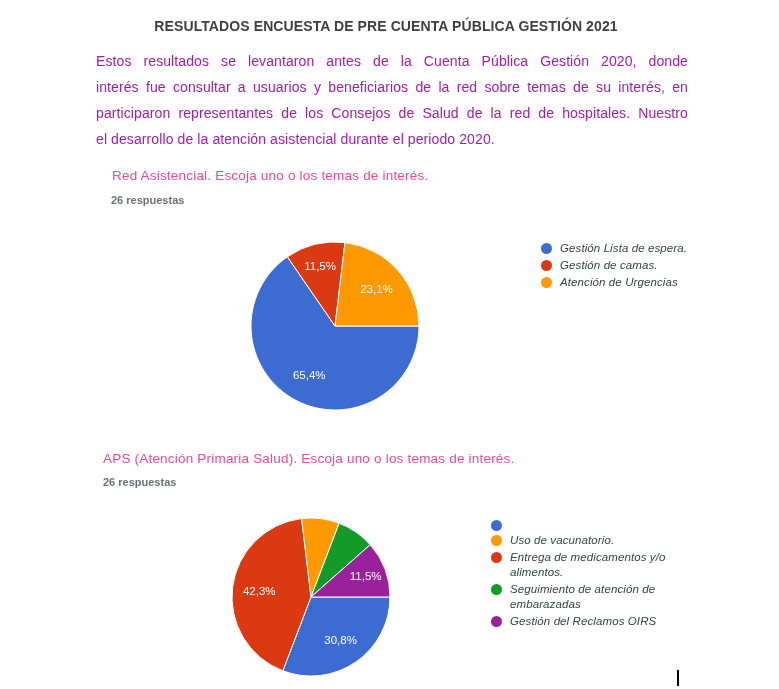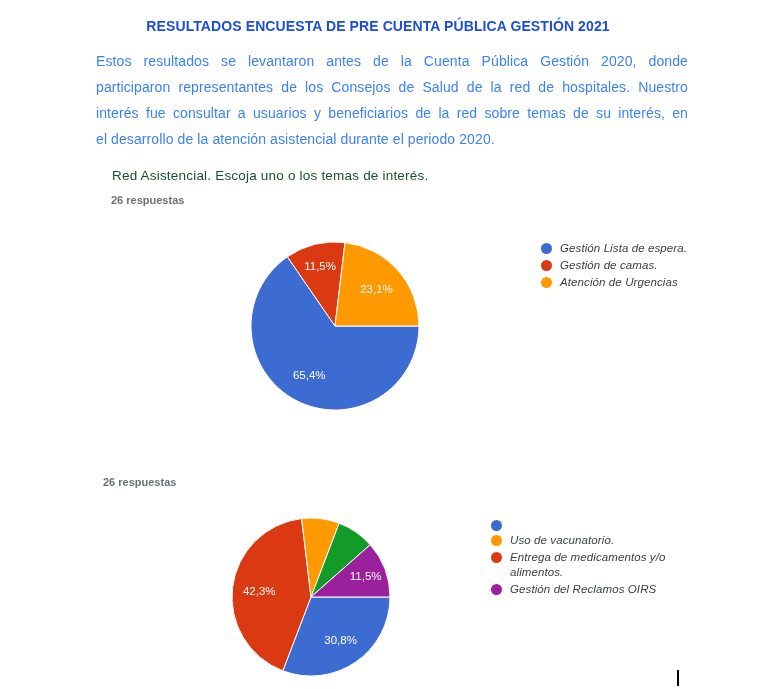--- a/index.html
+++ b/index.html
@@ -2,31 +2,31 @@
 <html><head>
 <meta charset="utf-8">
 <style>
   * { margin:0; padding:0; box-sizing:border-box; }
   html,body { background:#fff; }
   .page {
     position:relative; width:779px; height:689px; background:#ffffff;
     font-family:"Liberation Sans","DejaVu Sans",sans-serif; overflow:hidden;
   }
   .doc-title {
-    position:absolute; top:18px; left:8px; width:740px; text-align:center;
-    font-size:14px; font-weight:bold; color:#1d4ed8; letter-spacing:0.1px;
+    position:absolute; top:18px; left:16px; width:740px; text-align:center;
+    font-size:14px; font-weight:bold; color:#404040; letter-spacing:0.1px;
   }
   .para {
     position:absolute; top:48px; left:96px; width:592px;
-    font-size:14px; line-height:26px; color:#3b82f6; letter-spacing:0.1px;
+    font-size:14px; line-height:26px; color:#a21caf; letter-spacing:0.1px;
   }
   .jline { display:block; text-align:justify; text-align-last:justify; }
   .jline.last { text-align-last:left; }
 
-  .q   { position:absolute; font-size:13.5px; color:#14532d; letter-spacing:0.2px; }
+  .q   { position:absolute; font-size:13.5px; color:#ec4899; letter-spacing:0.2px; }
   .resp{ position:absolute; font-size:11px;   color:#6d7175;font-weight:bold; }
   #q0   { left:112px; top:168px; }
   #r0   { left:111px; top:194px; }
   #q1   { left:103px; top:451px; }
   #r1   { left:103px; top:476px; }
 
   .pie { position:absolute; }
   #pie0 { left:250px; top:241px; width:170px; height:170px; }
   #pie1 { left:231px; top:517px; width:160px; height:160px; }
   .pie svg { display:block; width:100%; height:100%; }
@@ -46,22 +46,22 @@
 </style>
 </head>
 <body>
 
 <div class="page">
 
   <div class="doc-title">RESULTADOS ENCUESTA DE PRE CUENTA PÚBLICA GESTIÓN 2021</div>
 
   <div class="para">
       <span class="jline">Estos resultados se levantaron antes de la Cuenta Pública Gestión 2020, donde</span>
+      <span class="jline">interés fue consultar a usuarios y beneficiarios de la red sobre temas de su interés, en</span>
       <span class="jline">participaron representantes de los Consejos de Salud de la red de hospitales. Nuestro</span>
-      <span class="jline">interés fue consultar a usuarios y beneficiarios de la red sobre temas de su interés, en</span>
       <span class="jline last">el desarrollo de la atención asistencial durante el periodo 2020.</span>
     </div>
 
   <div class="q" id="q0">Red Asistencial. Escoja uno o los temas de interés.</div>
   <div class="resp" id="r0">26 respuestas</div>
   <div class="pie" id="pie0">
       <svg viewBox="0 0 170 170">
         <path d="M 85 85 L 169 85 A 84 84 0 1 1 37.349408273352516 15.823261799212062 Z" fill="#3C6BD1" stroke="#ffffff" stroke-width="1" stroke-linejoin="round"></path>
         <text x="59.21202423138568" y="134.07722390027132" text-anchor="middle" dy="0.35em">65,4%</text>
         <path d="M 85 85 L 37.349408273352516 15.823261799212062 A 84 84 0 0 1 95.00416144796908 1.5978612161356551 Z" fill="#DB3912" stroke="#ffffff" stroke-width="1" stroke-linejoin="round"></path>
@@ -78,20 +78,21 @@
       <div class="lrow">
         <span class="ldot" style="background: rgb(219, 57, 18);"></span>
         <span class="ltxt">Gestión de camas.</span>
       </div>
       <div class="lrow">
         <span class="ldot" style="background: rgb(255, 153, 0);"></span>
         <span class="ltxt">Atención de Urgencias</span>
       </div>
     </div>
 
+  <div class="q" id="q1">APS (Atención Primaria Salud). Escoja uno o los temas de interés.</div>
   <div class="resp" id="r1">26 respuestas</div>
   <div class="pie" id="pie1">
       <svg viewBox="0 0 160 160">
         <path d="M 80 80 L 159 80 A 79 79 0 0 1 51.84346158165324 153.81198645407238 Z" fill="#3C6BD1" stroke="#ffffff" stroke-width="1" stroke-linejoin="round"></path>
         <text x="109.57740300746909" y="122.93898964034621" text-anchor="middle" dy="0.35em">30,8%</text>
         <path d="M 80 80 L 51.84346158165324 153.81198645407238 A 79 79 0 0 1 70.59132435250515 1.5622742389847417 Z" fill="#DB3912" stroke="#ffffff" stroke-width="1" stroke-linejoin="round"></path>
         <text x="28.250864864060603" y="73.6276681911342" text-anchor="middle" dy="0.35em">42,3%</text>
         <path d="M 80 80 L 70.59132435250515 1.5622742389847417 A 79 79 0 0 1 108.15653841834683 6.188013545927646 Z" fill="#FF9900" stroke="#ffffff" stroke-width="1" stroke-linejoin="round"></path>
         <path d="M 80 80 L 108.15653841834683 6.188013545927646 A 79 79 0 0 1 139.2587745008063 27.756362639431515 Z" fill="#129B26" stroke="#ffffff" stroke-width="1" stroke-linejoin="round"></path>
         <path d="M 80 80 L 139.2587745008063 27.756362639431515 A 79 79 0 0 1 159 79.99999999999997 Z" fill="#9B209B" stroke="#ffffff" stroke-width="1" stroke-linejoin="round"></path>
@@ -105,20 +106,25 @@
       <div class="lrow">
         <span class="ldot" style="background: rgb(255, 153, 0);"></span>
         <span class="ltxt">Uso de vacunatorio.</span>
       </div>
       <div class="lrow">
         <span class="ldot" style="background: rgb(219, 57, 18);"></span>
         <span class="ltxt">Entrega de medicamentos y/o
 alimentos.</span>
       </div>
       <div class="lrow">
+        <span class="ldot" style="background: rgb(18, 155, 38);"></span>
+        <span class="ltxt">Seguimiento de atención de
+embarazadas</span>
+      </div>
+      <div class="lrow">
         <span class="ldot" style="background: rgb(155, 32, 155);"></span>
         <span class="ltxt">Gestión del Reclamos OIRS</span>
       </div>
     </div>
 
   <div class="caret"></div>
 
 </div>
 
 </body></html>

